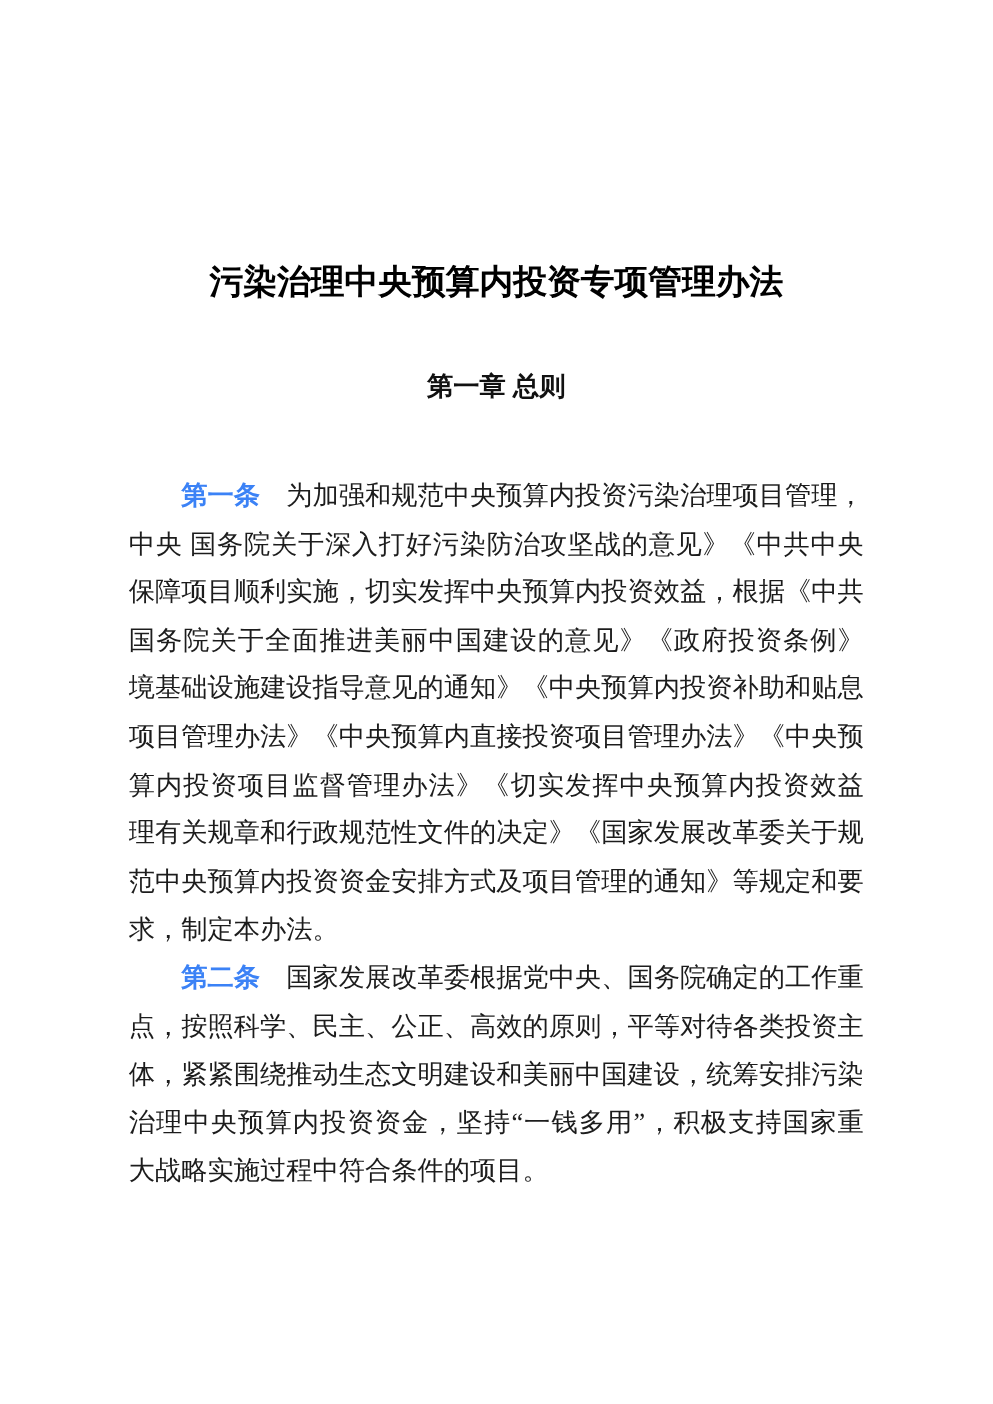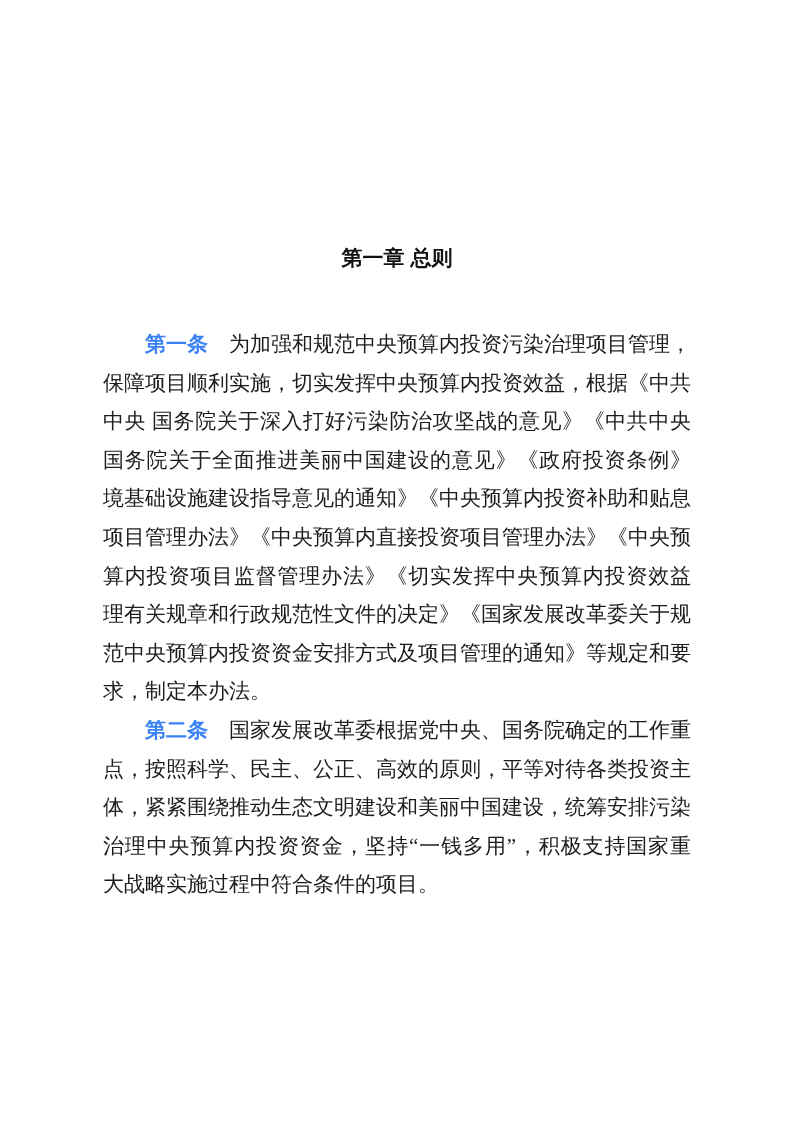--- a/index.html
+++ b/index.html
@@ -20,21 +20,21 @@
   }
   .doc-title {
     text-align: center;
     font-size: 27px;
     line-height: 40px;
     font-weight: bold;
     color: #000000;
     font-family: "Liberation Serif", serif;
   }
   .chapter-heading {
-    margin-top: 38px;
+    margin-top: 50px;
     text-align: center;
     font-size: 21px;
     line-height: 30px;
     font-weight: bold;
     color: #111111;
     font-family: "Liberation Sans", sans-serif;
   }
   .doc-body {
     margin-top: 52px;
     font-size: 21px;
@@ -55,29 +55,30 @@
   .term {
     font-weight: bold;
     color: #3b82f6;
   }
 </style>
 </head>
 <body>
 
 <div class="page">
 
+  <div class="doc-title">污染治理中央预算内投资专项管理办法</div>
 
   <div class="chapter-heading">第一章 总则</div>
 
   <div class="doc-body">
 
     <div class="doc-line indent"><span class="term">第一条</span><span>　为加强和规范中央预算内投资污染治理项目管理，</span></div>
 
+    <div class="doc-line">中央 国务院关于深入打好污染防治攻坚战的意见》《中共中央</div>
     <div class="doc-line">保障项目顺利实施，切实发挥中央预算内投资效益，根据《中共</div>
-    <div class="doc-line">中央 国务院关于深入打好污染防治攻坚战的意见》《中共中央</div>
     <div class="doc-line">国务院关于全面推进美丽中国建设的意见》《政府投资条例》</div>
     <div class="doc-line">境基础设施建设指导意见的通知》《中央预算内投资补助和贴息</div>
     <div class="doc-line">项目管理办法》《中央预算内直接投资项目管理办法》《中央预</div>
     <div class="doc-line">算内投资项目监督管理办法》《切实发挥中央预算内投资效益</div>
     <div class="doc-line">理有关规章和行政规范性文件的决定》《国家发展改革委关于规</div>
     <div class="doc-line">范中央预算内投资资金安排方式及项目管理的通知》等规定和要</div>
     <div class="doc-line para-end">求，制定本办法。</div>
 
     <div class="doc-line indent"><span class="term">第二条</span><span>　国家发展改革委根据党中央、国务院确定的工作重</span></div>
 

